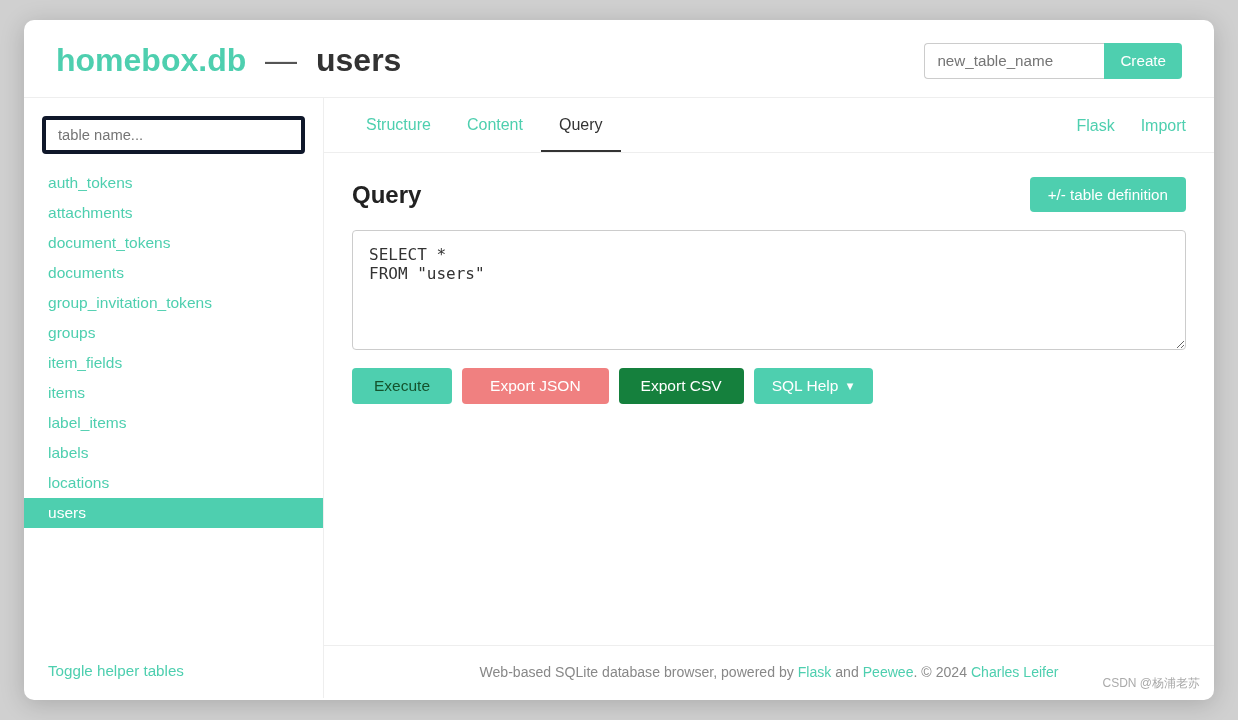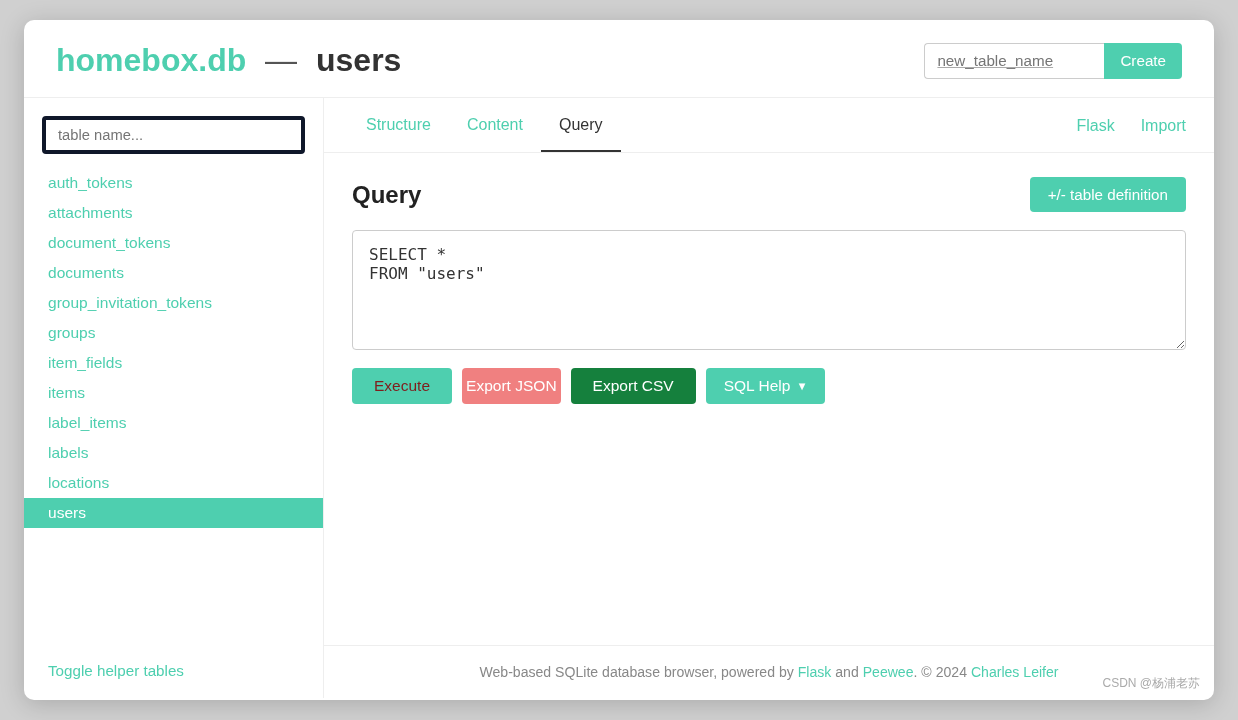--- a/index.html
+++ b/index.html
@@ -52,21 +52,20 @@
     .new-table-input {
       border: 1px solid #ccc;
       border-right: none;
       border-radius: 4px 0 0 4px;
       padding: 7px 12px;
       font-size: 0.95rem;
       color: #aaa;
       outline: none;
       height: 36px;
       width: 180px;
-      text-decoration: underline;
     }
     .create-btn {
       background: #4ecfaf;
       color: #fff;
       border: none;
       border-radius: 0 4px 4px 0;
       padding: 7px 16px;
       font-size: 0.95rem;
       cursor: pointer;
       height: 36px;
@@ -200,34 +199,34 @@
       resize: vertical;
       outline: none;
       margin-bottom: 18px;
     }
     .query-actions {
       display: flex;
       gap: 10px;
     }
     .btn-execute {
       background: #4ecfaf;
-      color: #7f1d1d;
+      color: #14532d;
       border: none;
       border-radius: 4px;
       padding: 9px 22px;
       font-size: 0.97rem;
       cursor: pointer;
       font-weight: 500;
     }
     .btn-export-json {
       background: #f08080;
       color: #fff;
       border: none;
       border-radius: 4px;
-      padding: 9px 4px;
+      padding: 9px 28px;
       font-size: 0.97rem;
       cursor: pointer;
       font-weight: 500;
     }
     .btn-export-csv {
       background: #15803d;
       color: #fff;
       border: none;
       border-radius: 4px;
       padding: 9px 22px;

